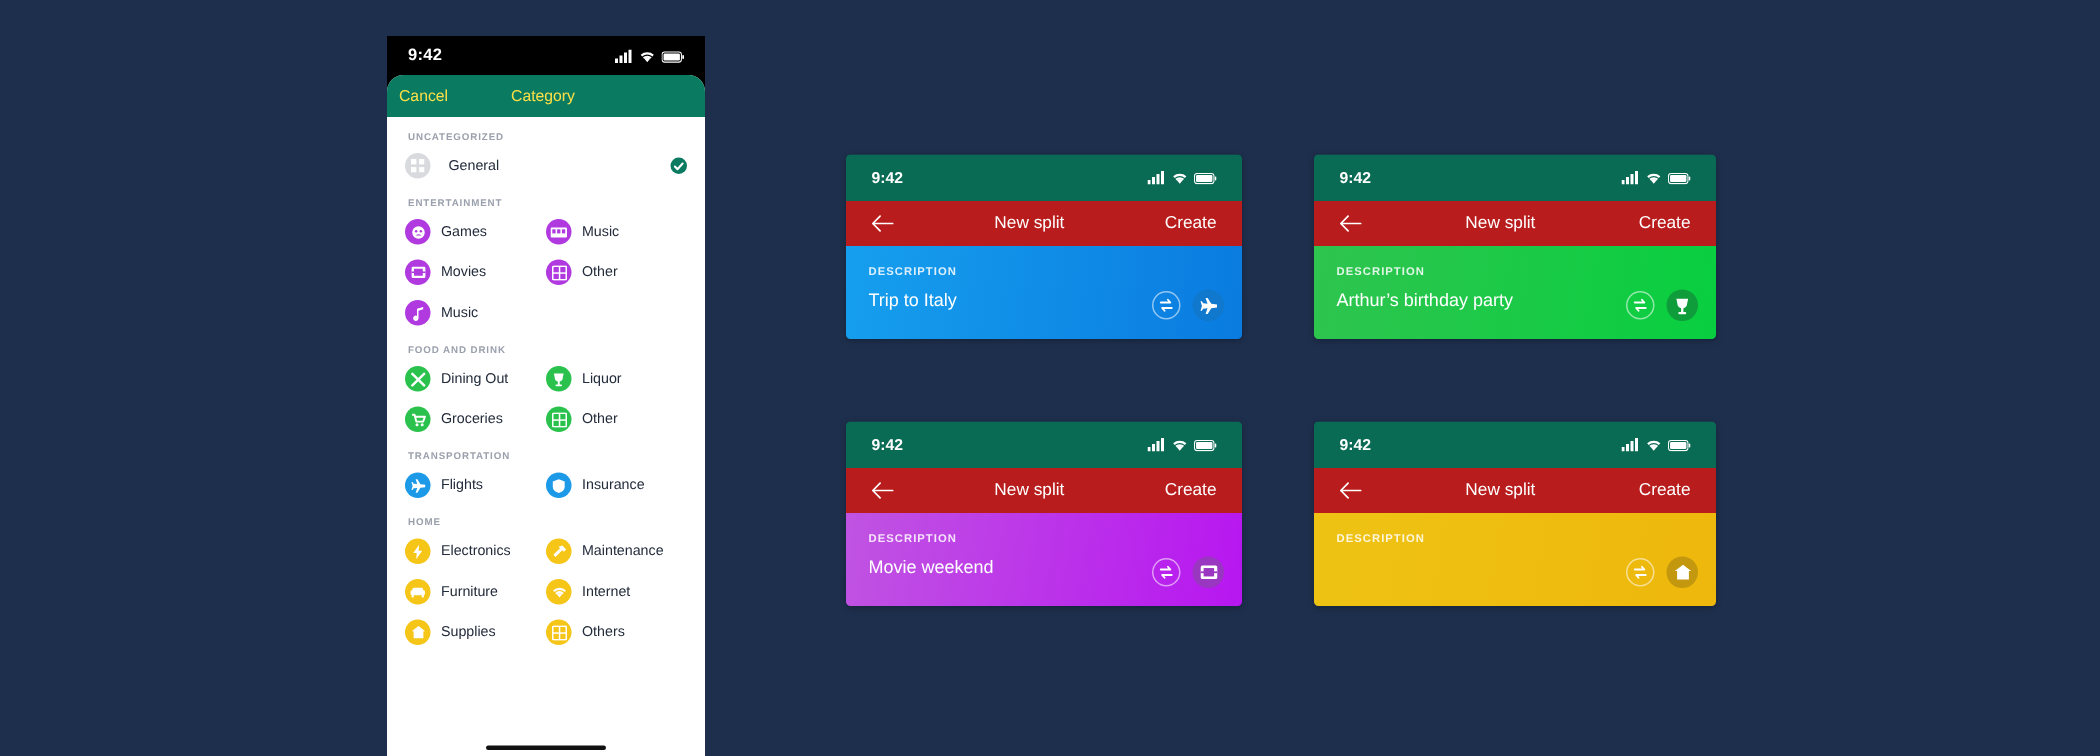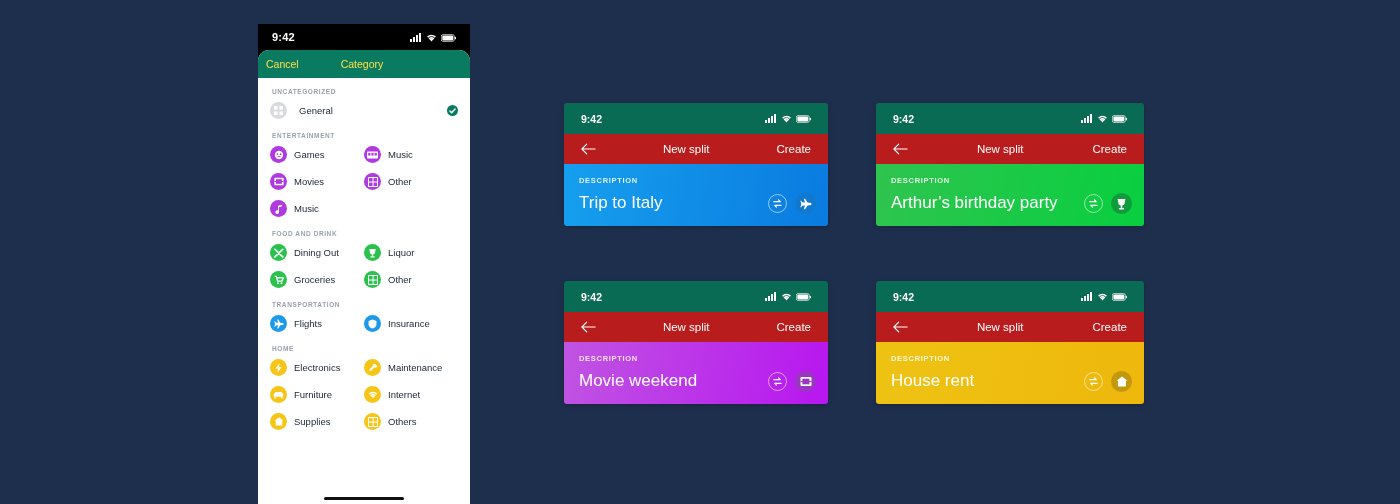--- a/index.html
+++ b/index.html
@@ -77,21 +77,21 @@
   .cs-time { font-size: 10.5px; font-weight: bold; }
   .card-nav {
     background: #b91c1c; height: 30px; color: #fff;
     display: flex; align-items: center; justify-content: space-between;
     padding: 0 17px;
   }
   .cn-title { font-size: 11.5px; }
   .cn-create { font-size: 11.5px; }
   .card-body { height: 62px; padding: 12px 15px 0 15px; position: relative; }
   .cb-desc { font-size: 7.5px; letter-spacing: .7px; font-weight: bold; color: rgba(255,255,255,.85); }
-  .cb-title { font-size: 17px; color: #fff; margin-top: 8px; }
+  .cb-title { font-size: 12px; color: #fff; margin-top: 8px; }
   .cb-icons { position: absolute; right: 12px; bottom: 12px; display: flex; align-items: center; gap: 8px; }
   .ic-swap { width: 19px; height: 19px; border-radius: 50%; border: 1px solid rgba(255,255,255,.55);
              display:flex; align-items:center; justify-content:center; }
   .ic-cat { width: 21px; height: 21px; border-radius: 50%;
             display:flex; align-items:center; justify-content:center; }
   svg { display: block; }
 </style>
 </head>
 <body>
 
@@ -518,21 +518,20 @@
       <span>
         <svg width="15" height="12" viewBox="0 0 17 13">
             <path d="M16 6.5H1M6.5 1 1 6.5 6.5 12" stroke="#fff" stroke-width="1.3" fill="none" stroke-linecap="round" stroke-linejoin="round"></path>
           </svg>
       </span>
       <span class="cn-title">New split</span>
       <span class="cn-create">Create</span>
     </div>
     <div class="card-body" style="background:linear-gradient(100deg,#eec313 0%,#eeb70c 100%);">
       <div class="cb-desc">DESCRIPTION</div>
-      <div class="cb-title">House rent</div>
       <div class="cb-icons">
         <span class="ic-swap">
           <svg width="11" height="11" viewBox="0 0 12 12">
               <path d="M2 4h7l-1.8-2M10 8H3l1.8 2" stroke="#fff" stroke-width="1.3" fill="none" stroke-linecap="round" stroke-linejoin="round"></path>
             </svg>
         </span>
         <span class="ic-cat" style="background:#c3980f">
           <svg width="12" height="11" viewBox="0 0 11 10">
               <path d="M5.5 0.4 0.5 4.3h1.4v5.2h7.2V4.3h1.4Z" fill="#fff"></path>
             </svg>

